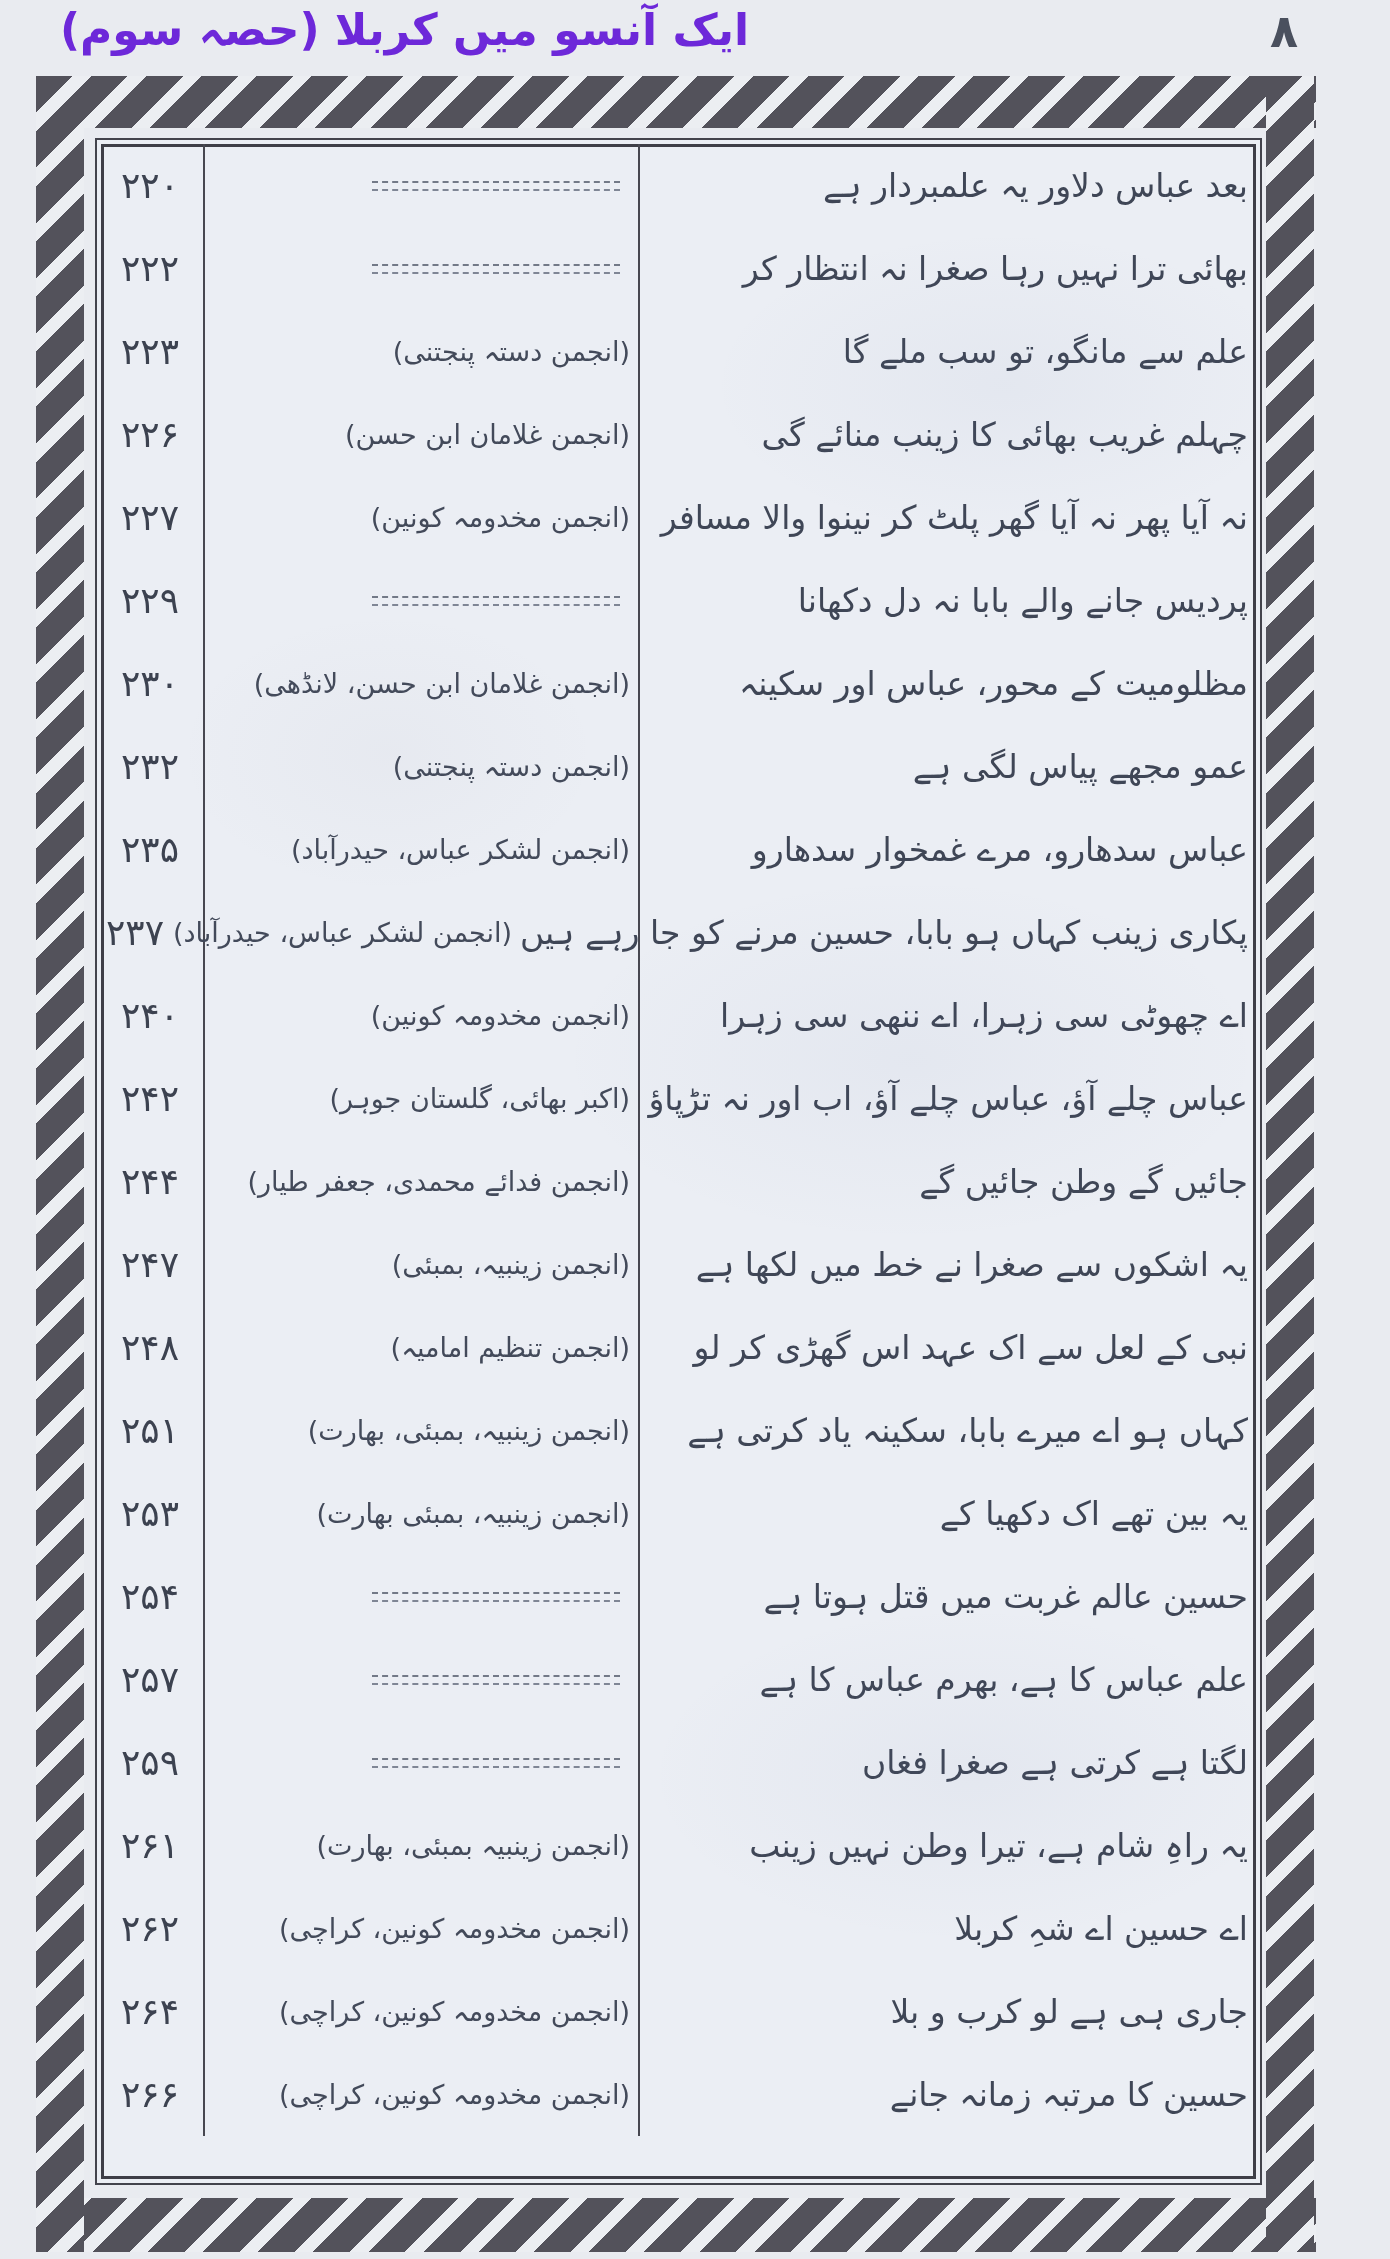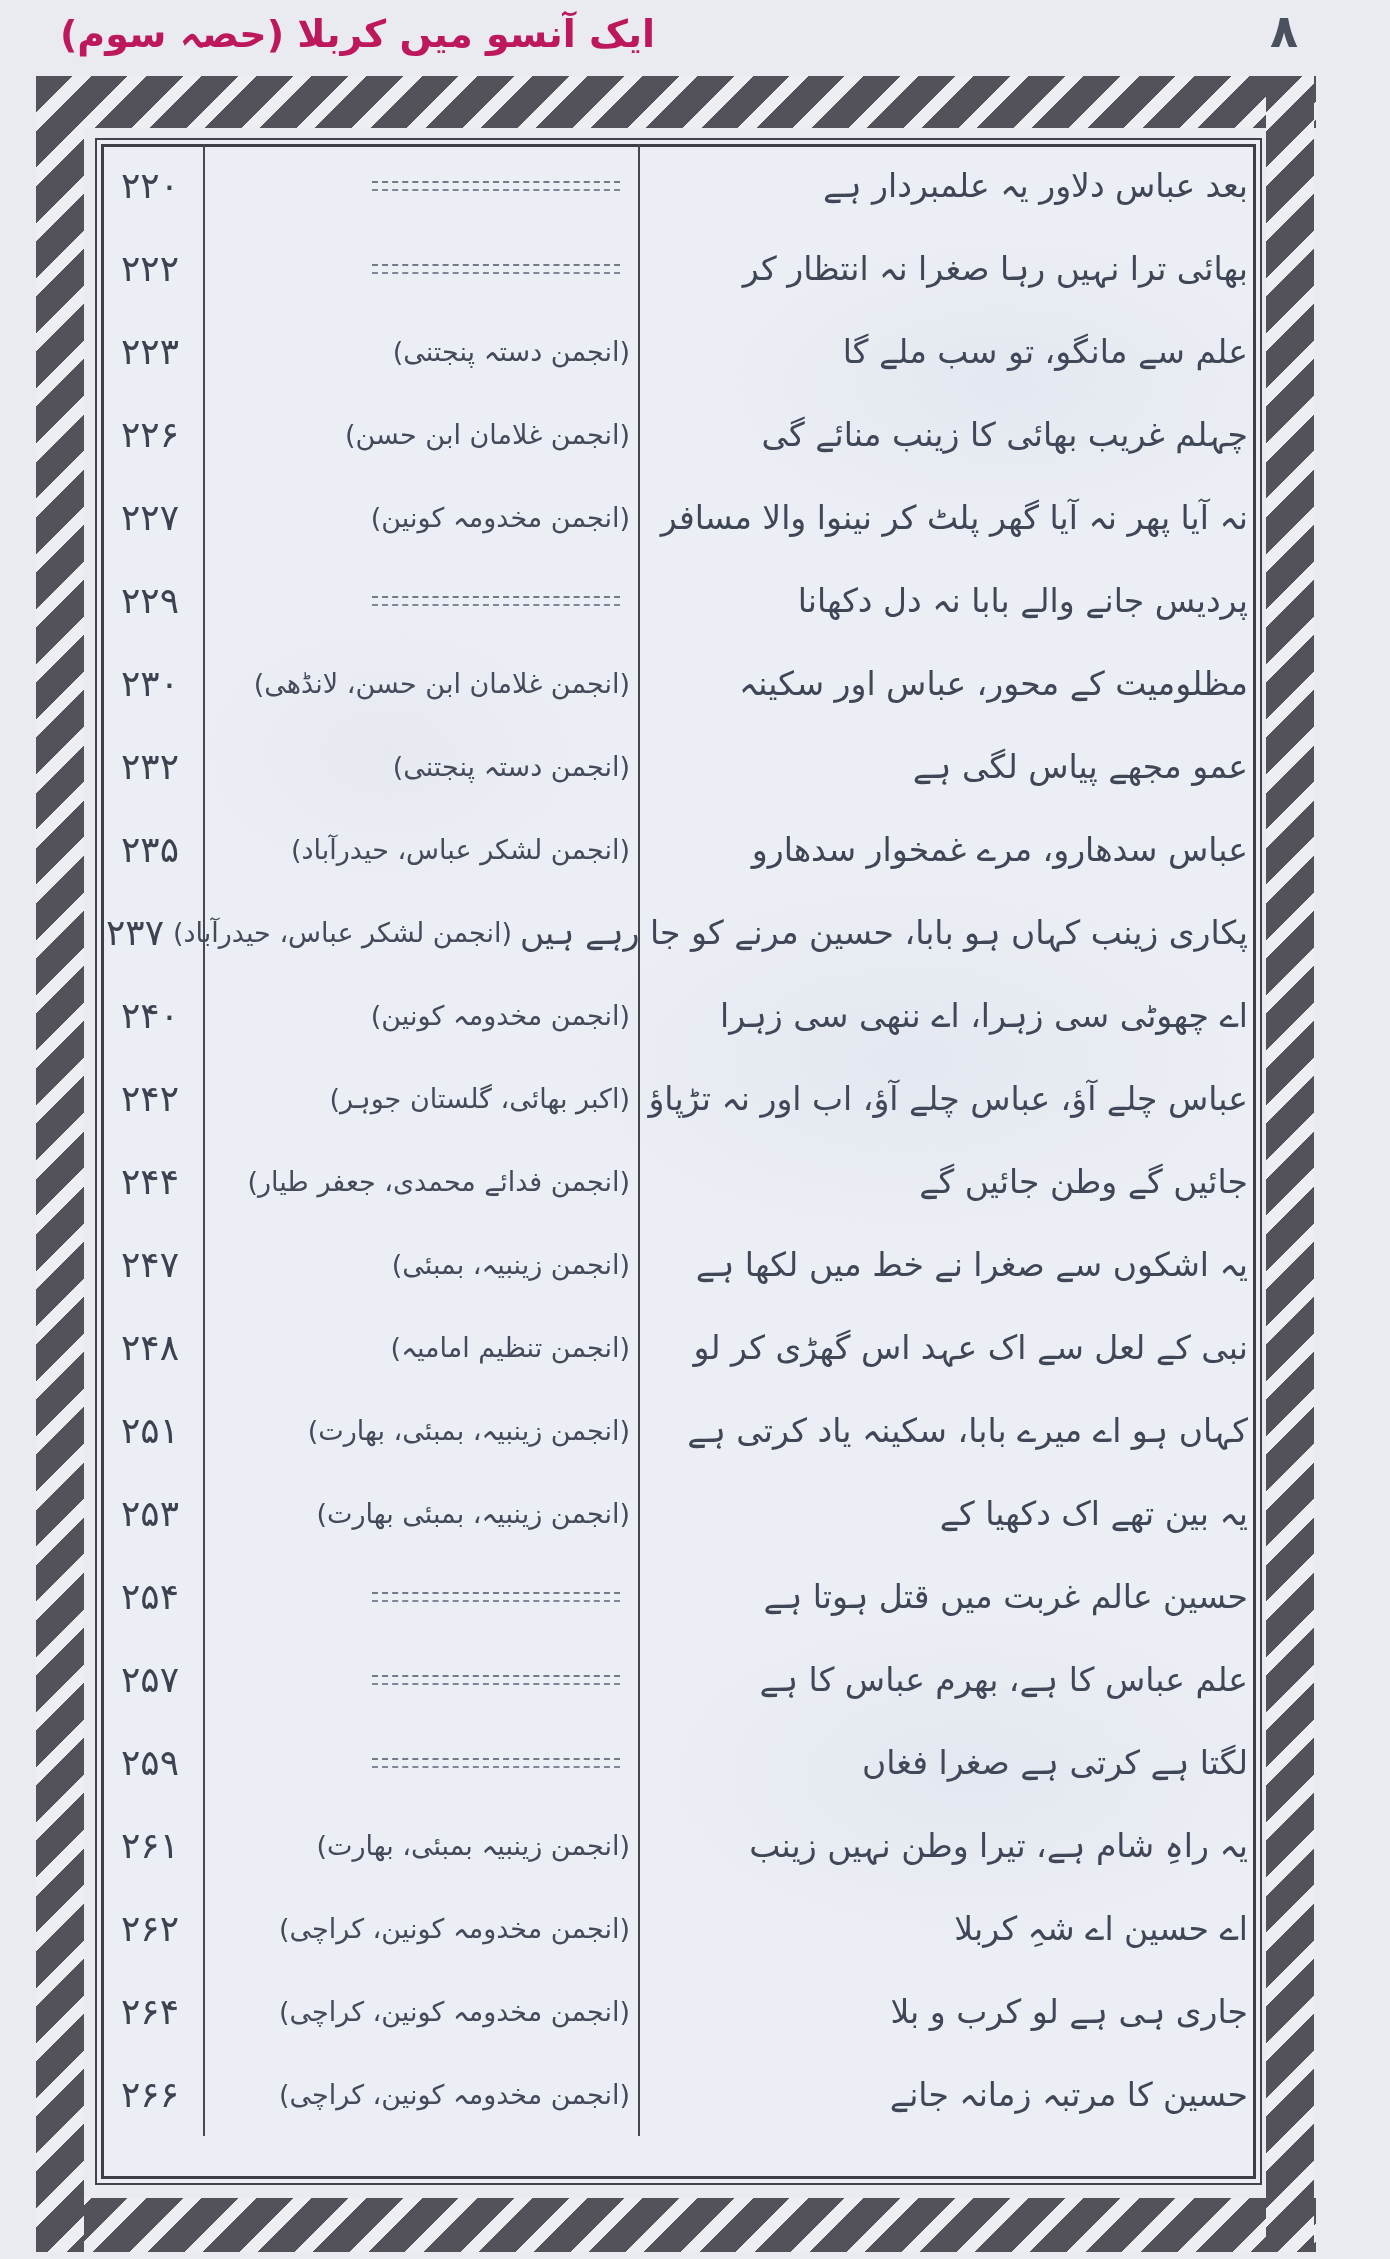--- a/index.html
+++ b/index.html
@@ -5,22 +5,22 @@
   html,body{margin:0;padding:0;}
   body{
     width:1390px;height:2259px;position:relative;overflow:hidden;
     background:#e9ebf0;
     font-family:"DejaVu Sans", sans-serif;
   }
   .page{position:absolute;inset:0;}
   
   .header{position:absolute;top:0;left:0;right:0;height:76px;}
   .book-title{
-    position:absolute;left:60px;top:12px;
-    font-size:38px;font-weight:bold;color:#be185d;
+    position:absolute;left:60px;top:4px;
+    font-size:44px;font-weight:bold;color:#6d28d9;
     direction:rtl;white-space:nowrap;letter-spacing:.5px;
   }
   .page-number{
     position:absolute;right:92px;top:4px;
     font-size:46px;font-weight:bold;color:#4a505e;direction:rtl;
   }
   
   .band{position:absolute;background:repeating-linear-gradient(135deg,#53525b 0 26px,#eceef2 26px 39px);}
   .band-top{left:36px;right:74px;top:76px;height:52px;}
   .band-bottom{left:36px;right:74px;top:2198px;height:54px;}

